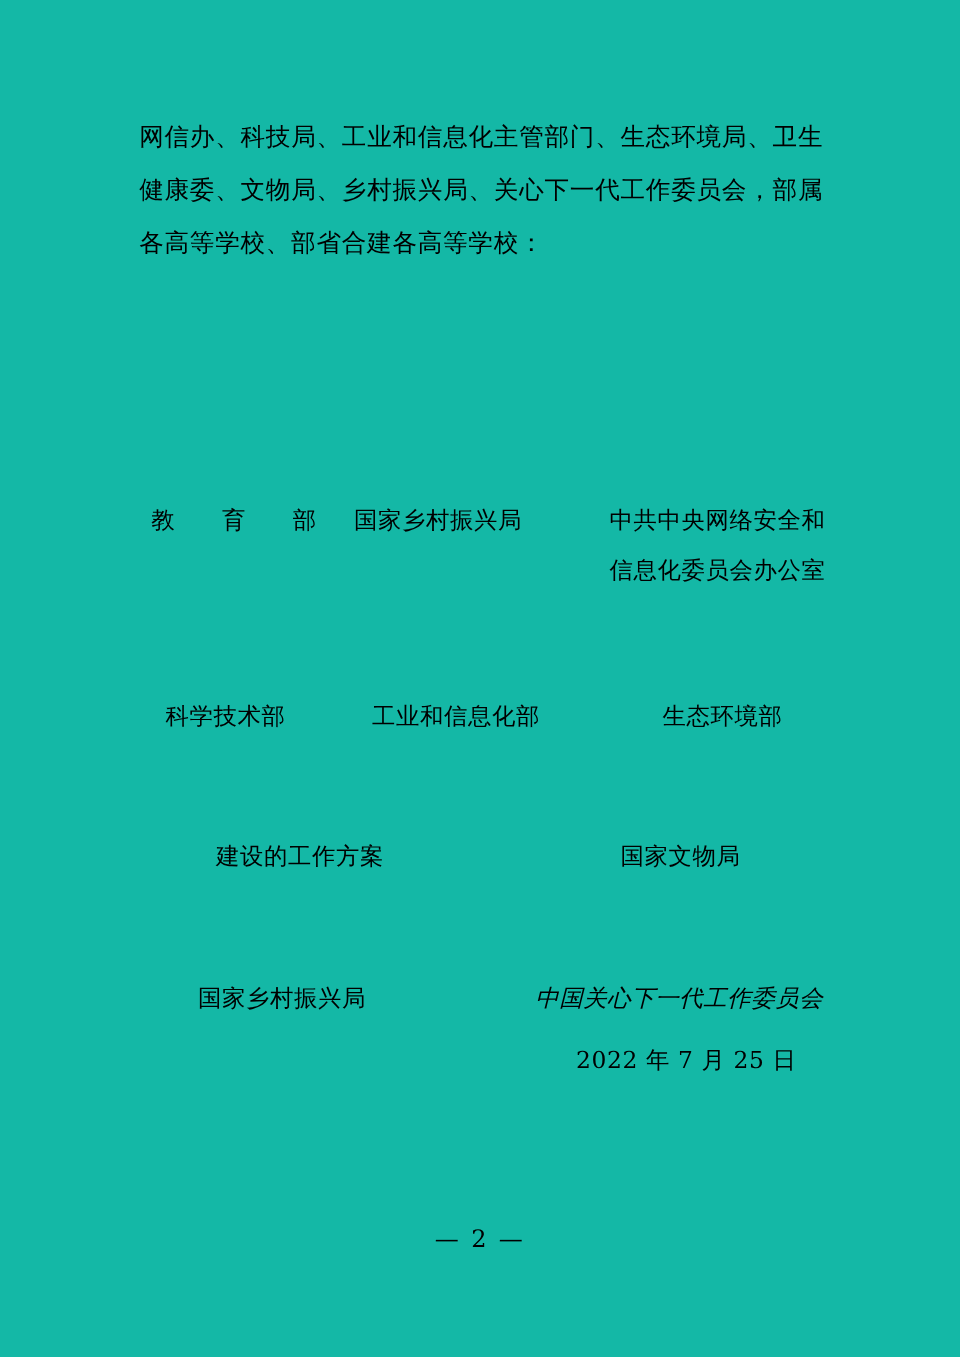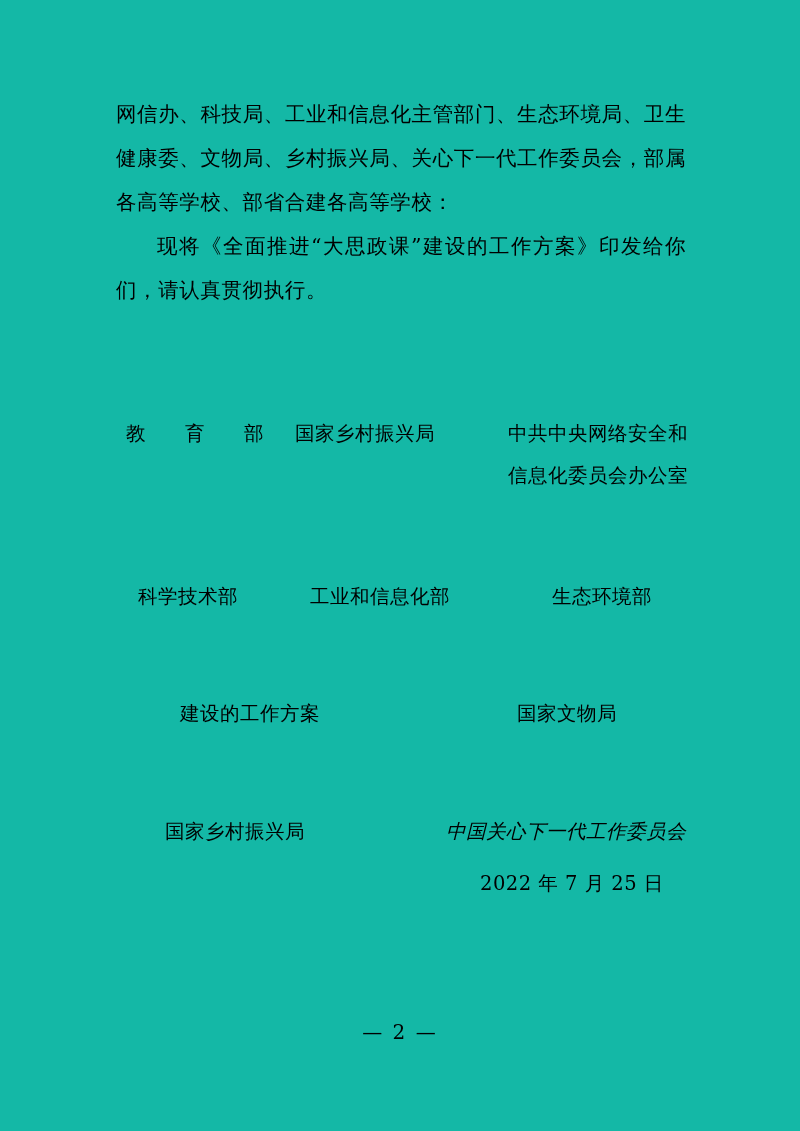--- a/index.html
+++ b/index.html
@@ -61,21 +61,20 @@
     letter-spacing: 2px;
   }
 </style>
 </head>
 <body>
 
 <div class="page">
 
   <div class="body-block">
     <p class="para">网信办、科技局、工业和信息化主管部门、生态环境局、卫生健康委、文物局、乡村振兴局、关心下一代工作委员会，部属各高等学校、部省合建各高等学校：</p>
-    <p class="para indent">现将《全面推进“大思政课”建设的工作方案》印发给你们，请认真贯彻执行。</p>
   </div>
 
   <div class="sign-block" style="top: 420px;">
     <div class="sign-row">
       <span class="sign sp" style="left:126px; top:0;">教　育　部</span>
       <span class="sign" style="left:295px; top:0;">国家乡村振兴局</span>
       <span class="sign" style="left:508px; top:0;text-align:right;">中共中央网络安全和</span>
       <span class="sign" style="left:508px; top:42px;">信息化委员会办公室</span>
     </div>
   </div>

